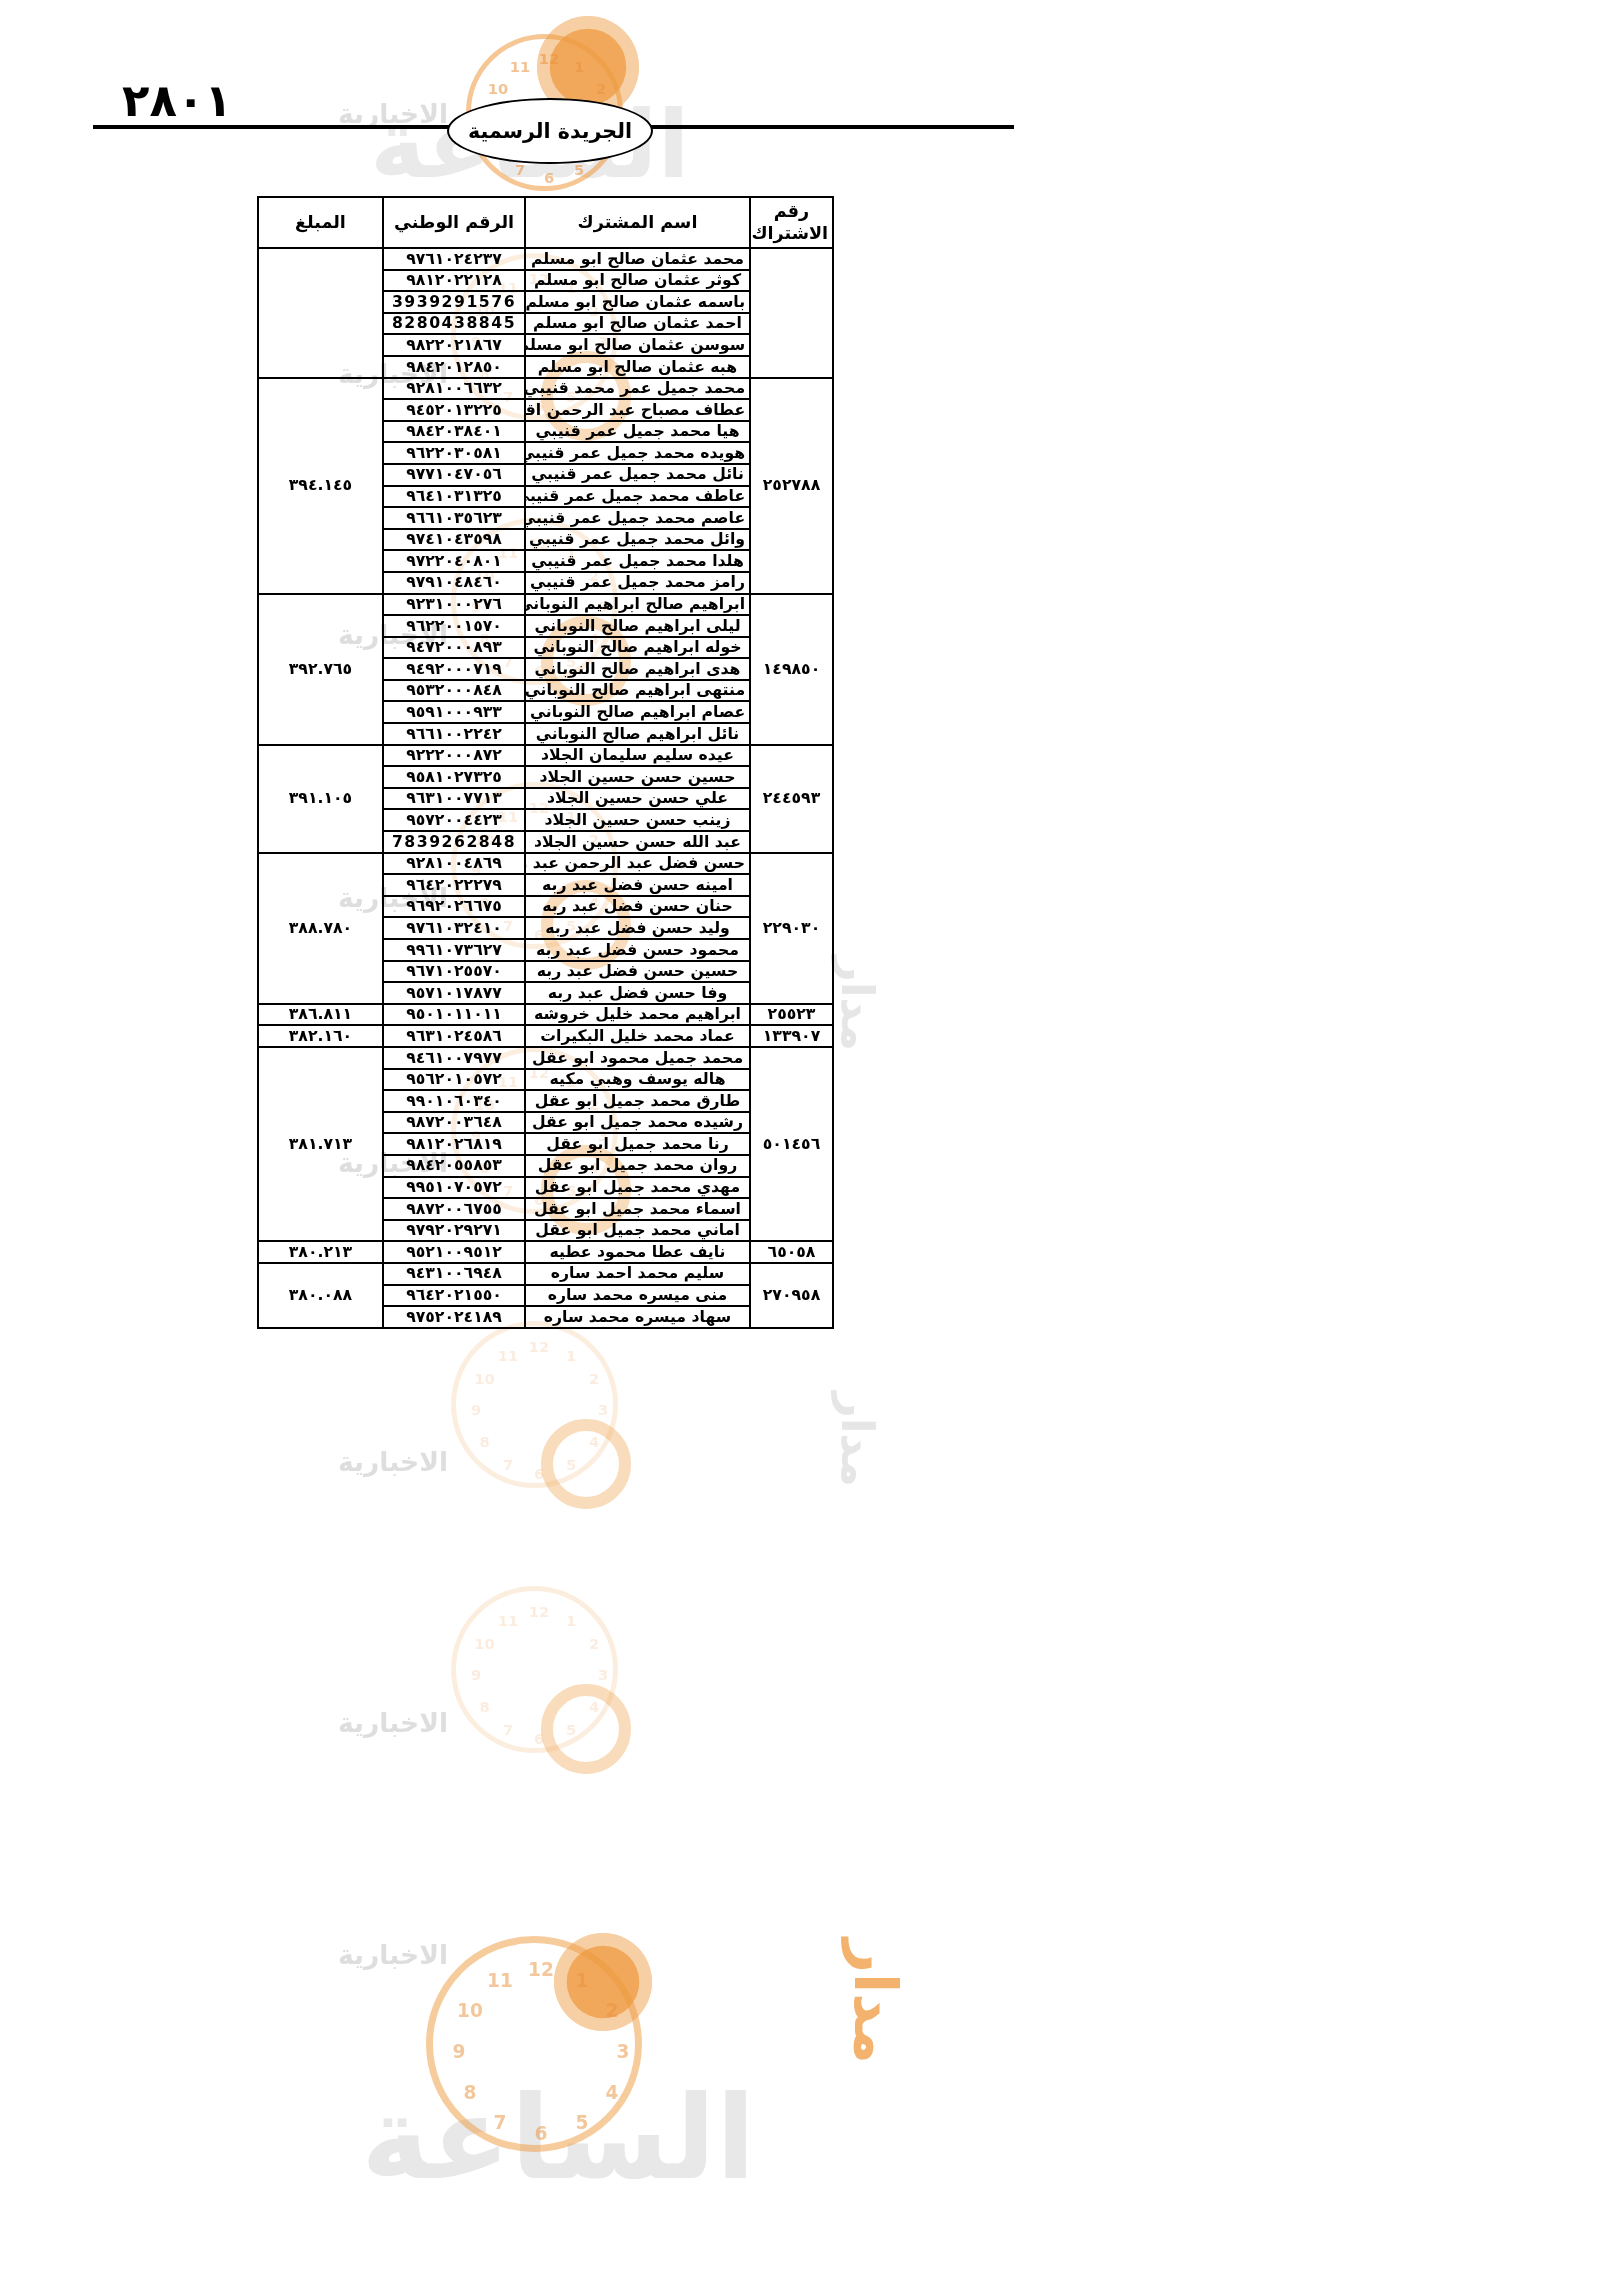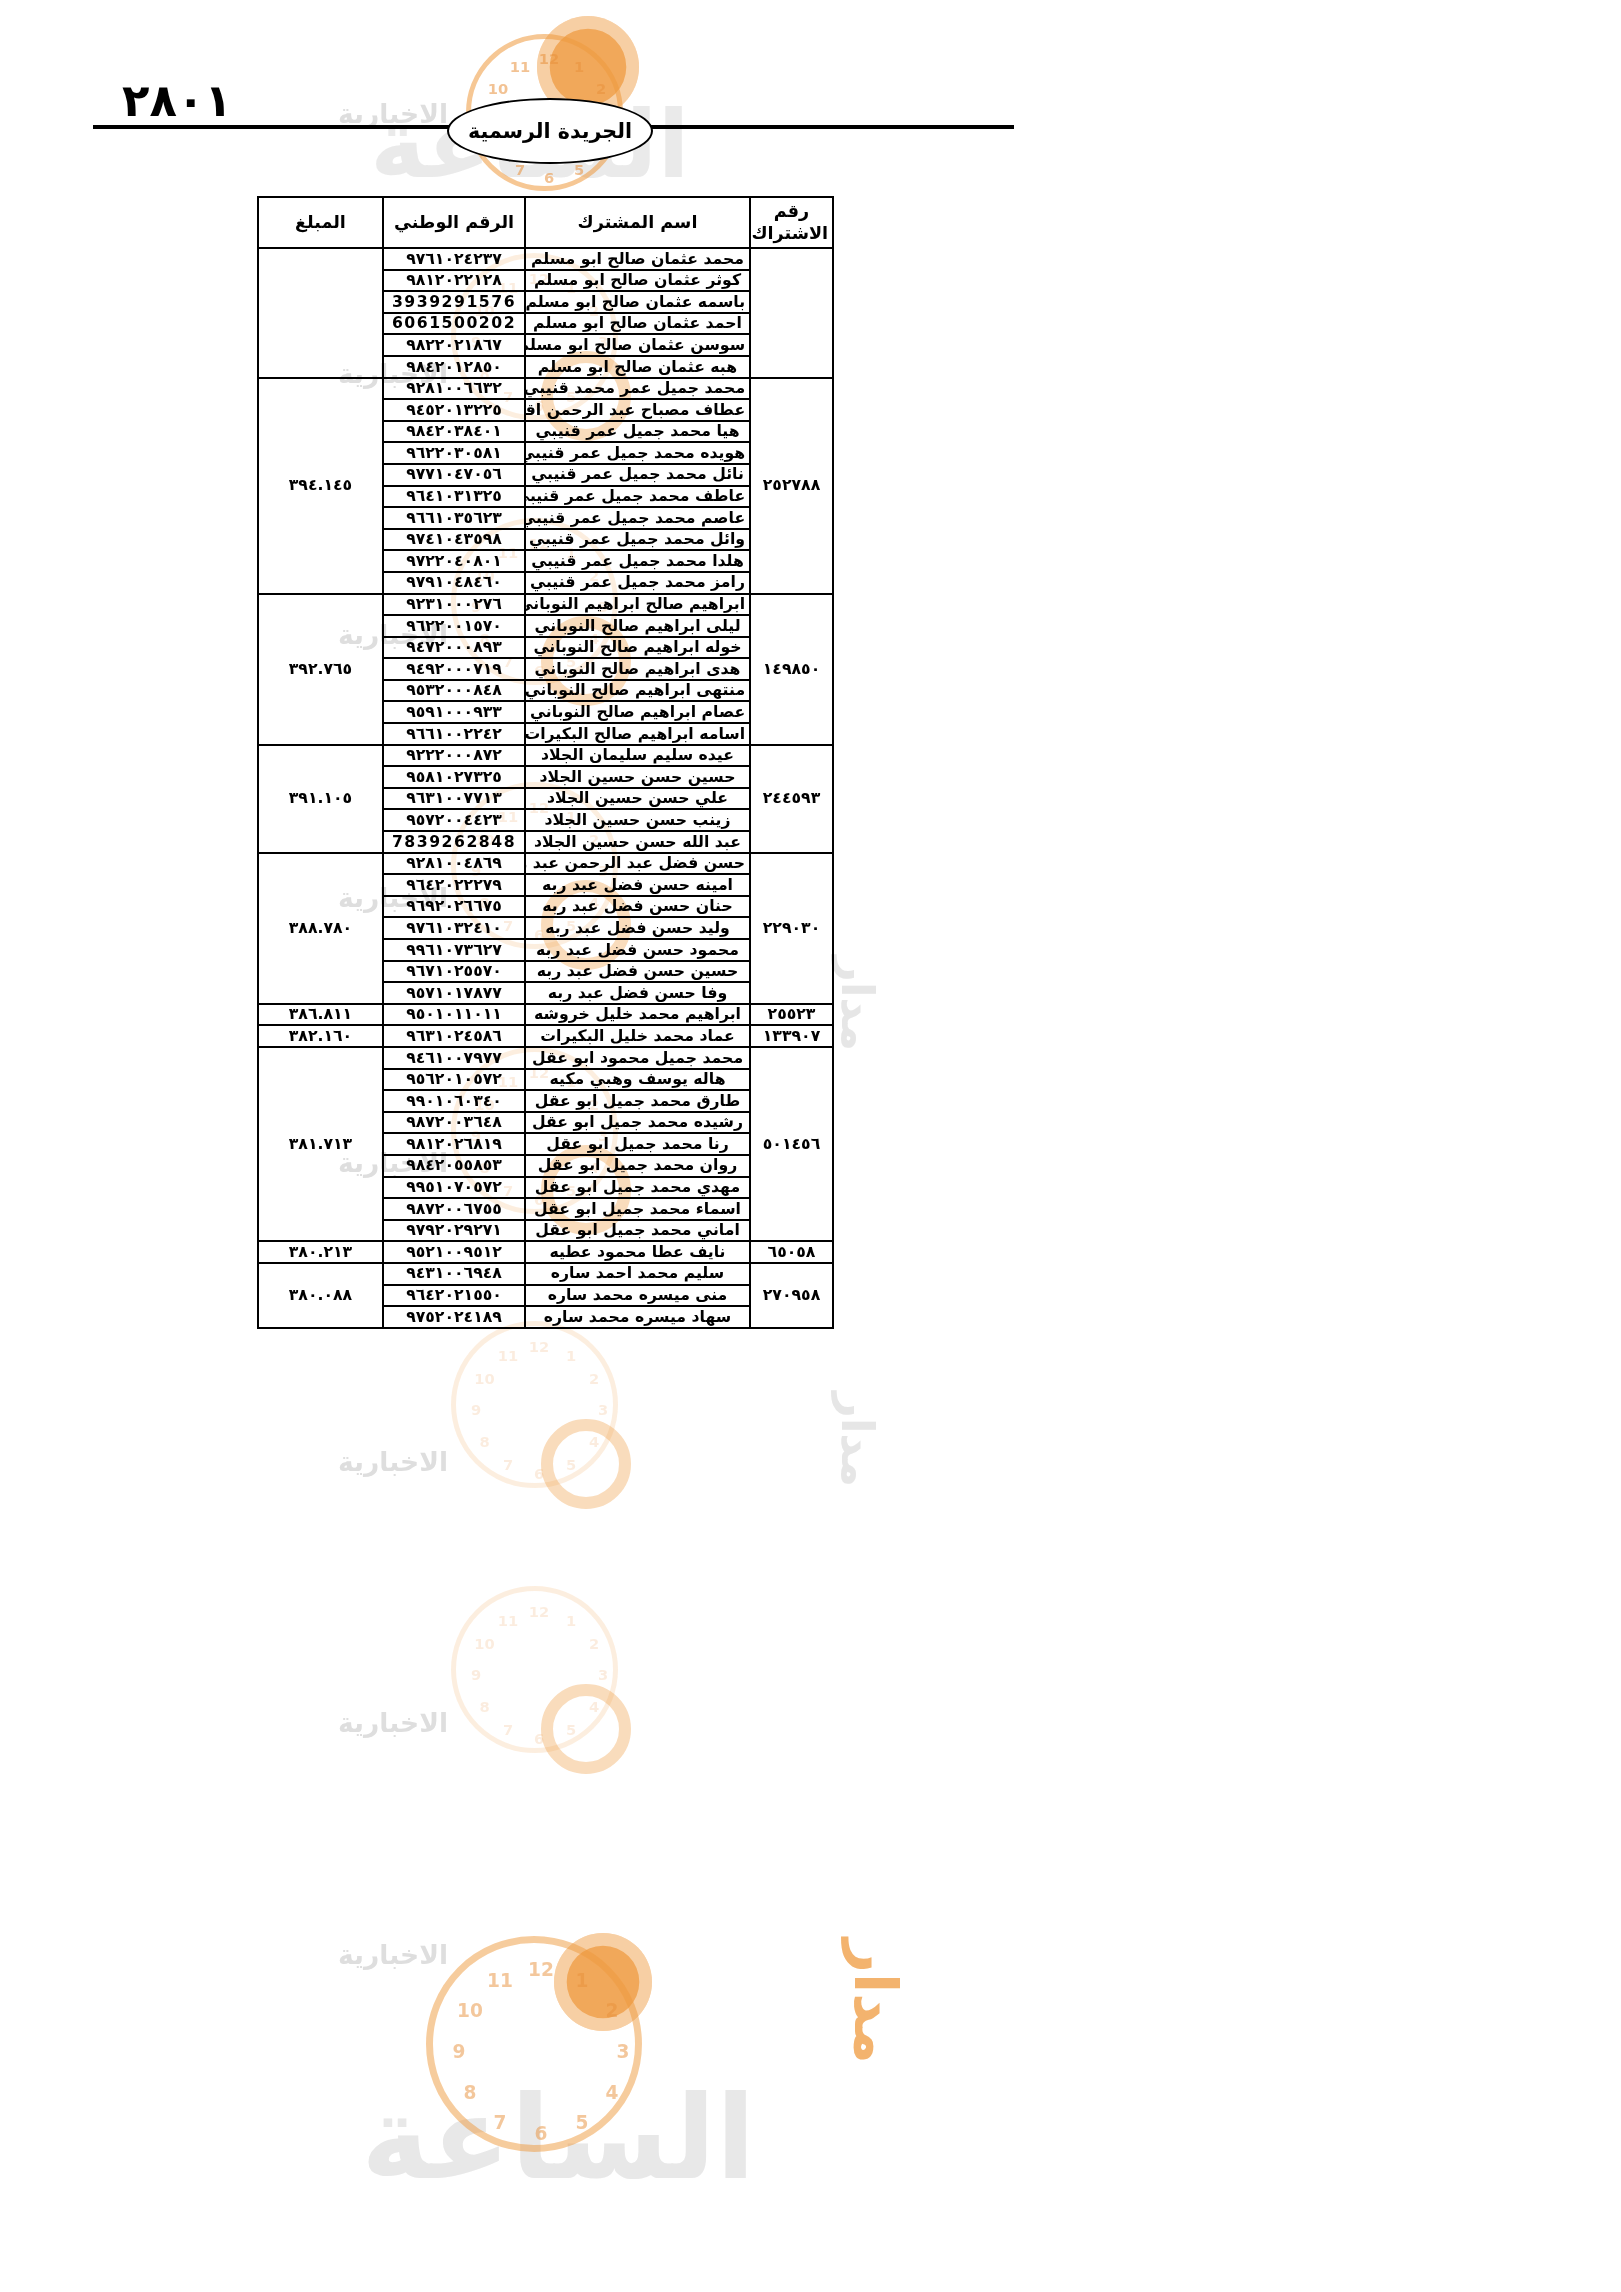--- a/index.html
+++ b/index.html
@@ -228,21 +228,21 @@
         <tr>
           <td class="name-cell" dir="rtl">كوثر عثمان صالح ابو مسلم</td>
           <td class="id-cell">٩٨١٢٠٢٢١٢٨</td>
         </tr>
         <tr>
           <td class="name-cell" dir="rtl">باسمه عثمان صالح ابو مسلم</td>
           <td class="id-cell">3939291576</td>
         </tr>
         <tr>
           <td class="name-cell" dir="rtl">احمد عثمان صالح ابو مسلم</td>
-          <td class="id-cell">6061500202</td>
+          <td class="id-cell">8280438845</td>
         </tr>
         <tr>
           <td class="name-cell" dir="rtl">سوسن عثمان صالح ابو مسلم</td>
           <td class="id-cell">٩٨٢٢٠٢١٨٦٧</td>
         </tr>
         <tr>
           <td class="name-cell" dir="rtl">هبه عثمان صالح ابو مسلم</td>
           <td class="id-cell">٩٨٤٢٠١٢٨٥٠</td>
         </tr>
         <tr>
@@ -307,21 +307,21 @@
         </tr>
         <tr>
           <td class="name-cell" dir="rtl">منتهى ابراهيم صالح النوباني</td>
           <td class="id-cell">٩٥٣٢٠٠٠٨٤٨</td>
         </tr>
         <tr>
           <td class="name-cell" dir="rtl">عصام ابراهيم صالح النوباني</td>
           <td class="id-cell">٩٥٩١٠٠٠٩٣٣</td>
         </tr>
         <tr>
-          <td class="name-cell" dir="rtl">اسامه ابراهيم صالح البكيرات</td>
+          <td class="name-cell" dir="rtl">نائل ابراهيم صالح النوباني</td>
           <td class="id-cell">٩٦٦١٠٠٢٢٤٢</td>
         </tr>
         <tr>
           <td class="sub-cell" rowspan="5">٢٤٤٥٩٣</td>
           <td class="name-cell" dir="rtl">عيده سليم سليمان الجلاد</td>
           <td class="id-cell">٩٢٢٢٠٠٠٨٧٢</td>
           <td class="amount-cell" rowspan="5">٣٩١.١٠٥</td>
         </tr>
         <tr>
           <td class="name-cell" dir="rtl">حسين حسن حسين الجلاد</td>

